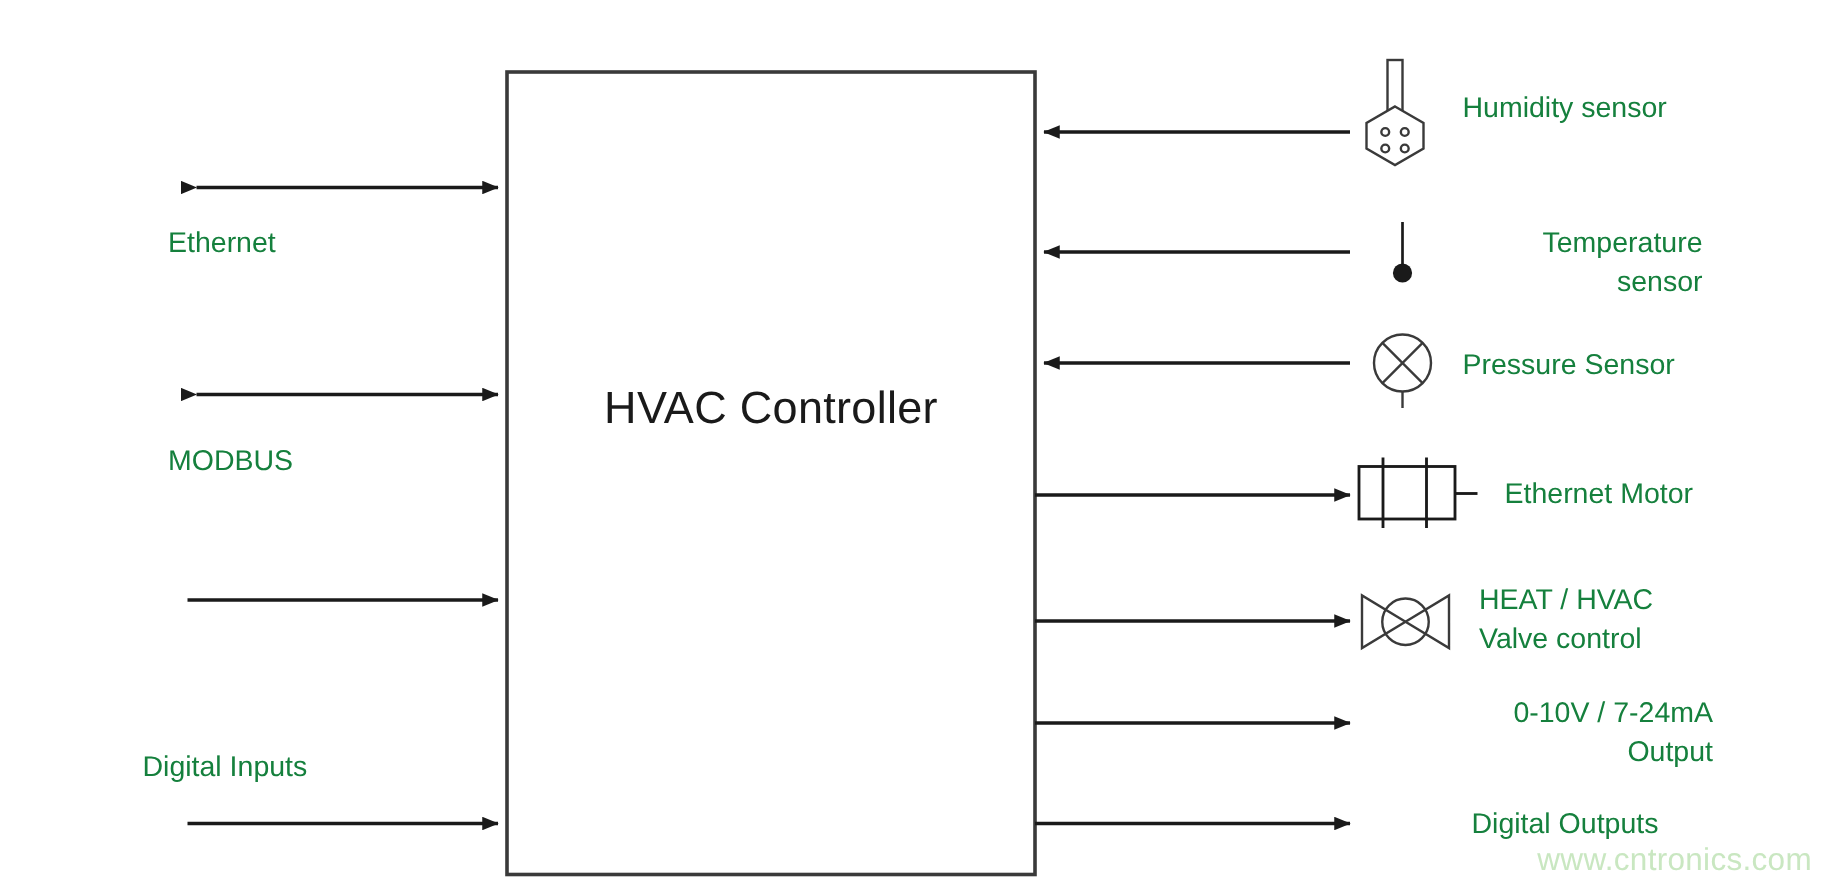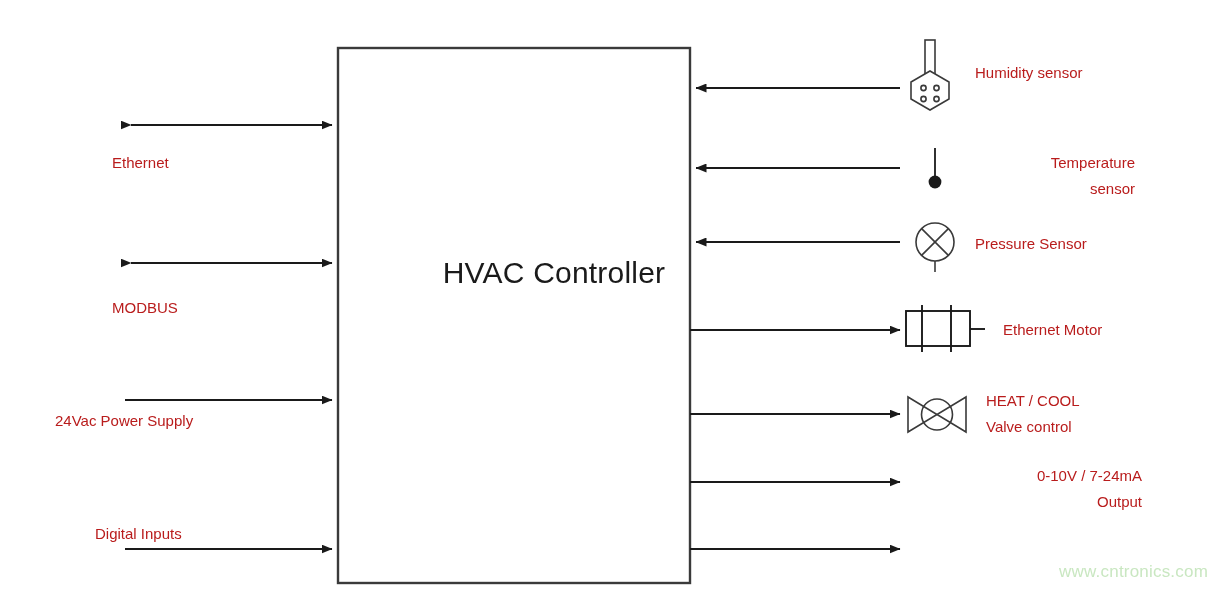--- a/index.html
+++ b/index.html
@@ -17,46 +17,45 @@
   }
   #diagram-svg {
     position: absolute;
     left: 0;
     top: 0;
     width: 1230px;
     height: 589px;
   }
   .lbl {
     position: absolute;
-    color: #b91c1c;
+    color: #15803d;
     font-family: "Liberation Sans", sans-serif;
-    font-size: 15px;
+    font-size: 19px;
     line-height: 26px;
     white-space: pre-line;
   }
   .lbl-left  { text-align: left; }
   .lbl-center{ text-align: right; }
   #center-title {
     position: absolute;
     left: 338px;
     top: 256px;
     width: 352px;
     text-align: center;
     font-size: 30px;
     color: #1a1a1a;
     font-family: "Liberation Sans", sans-serif;
     letter-spacing: 0.2px;
-    margin-left: 40px;
   }
   #watermark {
     position: absolute;
     right: 22px;
     top: 562px;
     font-family: "Liberation Sans", sans-serif;
-    font-size: 17px;
+    font-size: 21px;
     color: #c9e7c1;
     letter-spacing: 0.2px;
     white-space: nowrap;
   }
 </style>
 </head>
 <body>
 
 <div id="canvas">
 
@@ -145,35 +144,35 @@
       <circle cx="937" cy="414.5" r="15.5" fill="none"></circle>
     </g>
   </svg>
 
   <div id="center-title">HVAC Controller</div>
 
   <div class="lbl lbl-left" style="left:112px; top:150px;text-align:right;">Ethernet</div>
 
   <div class="lbl lbl-left" style="left:112px; top:295px;">MODBUS</div>
 
-  <div class="lbl lbl-left" style="left:55px; top:408px;">24Vac Power Supply</div>
 
-  <div class="lbl lbl-left" style="left:95px; top:521px;">Digital Inputs</div>
+  <div class="lbl lbl-left" style="left:95px; top:499px;">Digital Inputs</div>
 
   <div class="lbl lbl-left" style="left:975px; top:60px;">Humidity sensor</div>
 
   <div class="lbl lbl-center" style="left:975px; top:150px; width:160px;">Temperature
 sensor</div>
 
   <div class="lbl lbl-left" style="left:975px; top:231px;">Pressure Sensor</div>
 
   <div class="lbl lbl-left" style="left:1003px; top:317px;">Ethernet Motor</div>
 
-  <div class="lbl lbl-left" style="left:986px; top:388px;">HEAT / COOL
+  <div class="lbl lbl-left" style="left:986px; top:388px;">HEAT / HVAC
 Valve control</div>
 
   <div class="lbl lbl-center" style="left:982px; top:463px; width:160px;">0-10V / 7-24mA
 Output</div>
 
+  <div class="lbl lbl-left" style="left:981px; top:537px;">Digital Outputs</div>
 
   <div id="watermark">www.cntronics.com</div>
 
 </div>
 
 </body></html>

